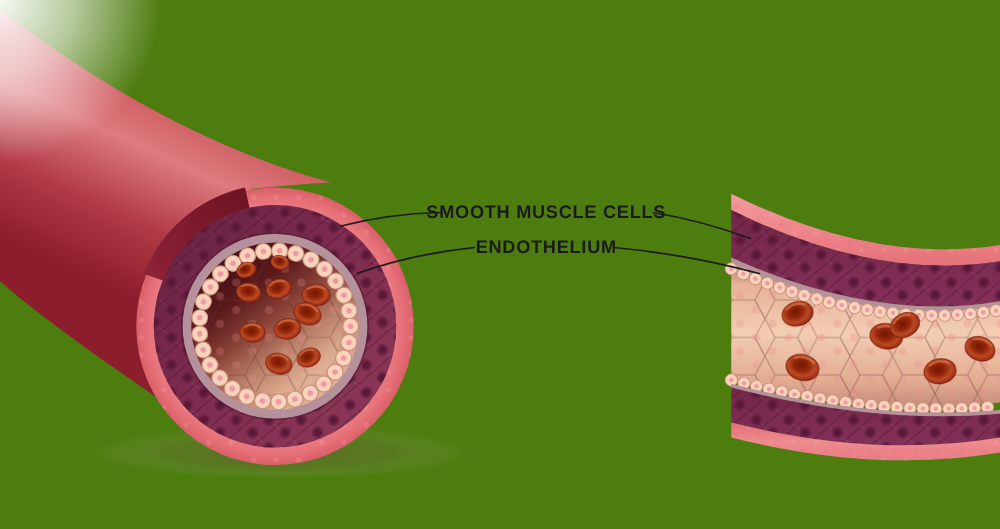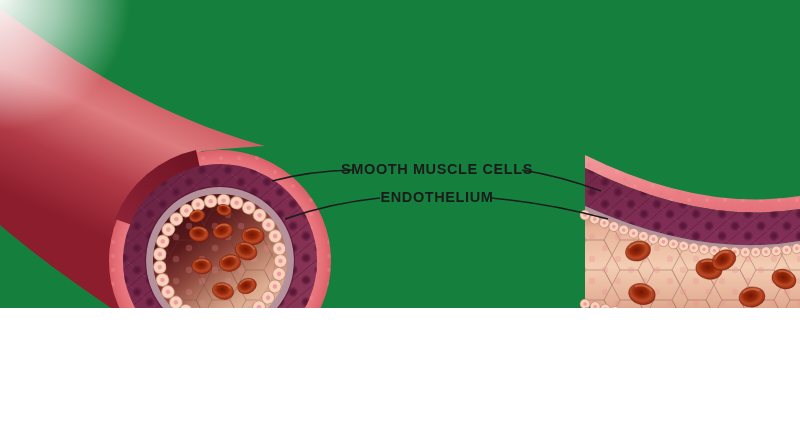--- a/index.html
+++ b/index.html
@@ -1,16 +1,16 @@
 <!DOCTYPE html>
 <html style="--label-color: #1b1b1b;"><head>
 <meta charset="utf-8">
 <style>
   html,body{margin:0;padding:0;background:#fff;}
-  .stage{position:relative;width:800px;height:308px;background:#15803d;overflow:hidden;
+  .stage{position:relative;width:800px;height:423px;background:#4d7c0f;overflow:hidden;
          font-family:"Liberation Sans", sans-serif;}
   .stage svg{position:absolute;left:0;top:0;}
   .anno-label{font-family:"Liberation Sans", sans-serif;
               font-size:14.5px;font-weight:700;letter-spacing:0.6px;
               fill:var(--label-color,#1b1b1b);}
 </style>
 </head>
 <body>
 
 <div class="stage">

